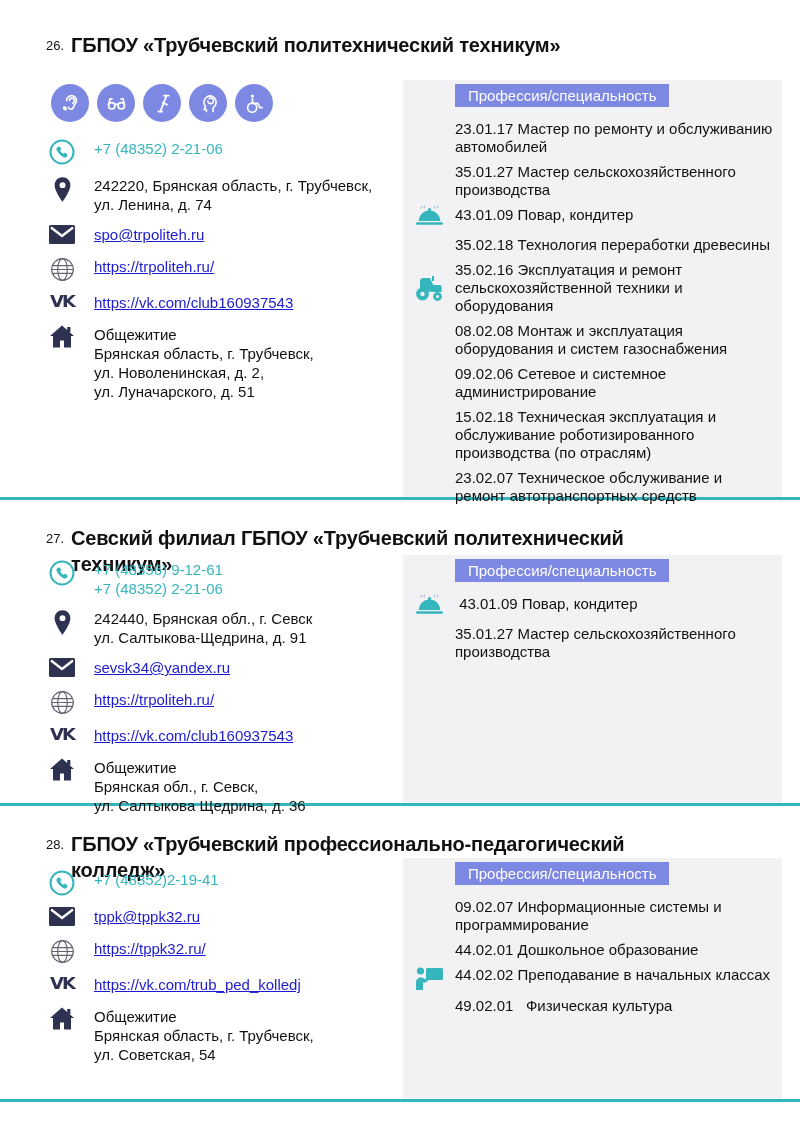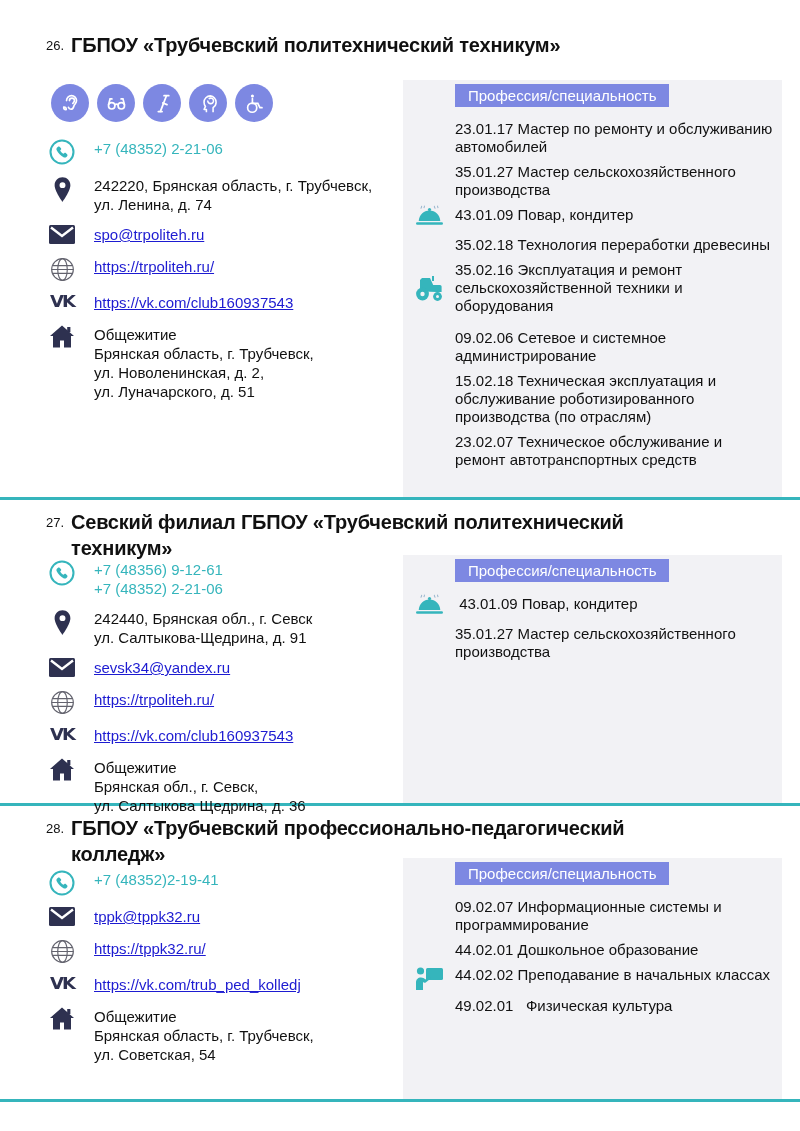--- a/index.html
+++ b/index.html
@@ -18,21 +18,21 @@
     font-family:"Liberation Sans","DejaVu Sans",sans-serif;color:var(--text);
     margin:0 auto;
   }
   .section{position:relative;border-bottom:3px solid var(--teal);}
   #sec26{height:500px;}
   #sec27{height:306px;}
   #sec28{height:296px;}
 
   .sec-head{display:flex;gap:7px;padding-left:46px;padding-right:20px;}
   #sec26 .sec-head{padding-top:32px;text-align:center;}
-  #sec27 .sec-head,#sec28 .sec-head{padding-top:9px;}
+  #sec27 .sec-head,#sec28 .sec-head{padding-top:25px;}
   .sec-num{font-size:13px;padding-top:6px;flex-shrink:0;}
   .sec-title{font-size:20px;font-weight:bold;line-height:26px;letter-spacing:-0.2px;}
 
   .left-col{position:absolute;left:47px;width:352px;}
   #sec26 .left-col{top:84px;}
   #sec27 .left-col{top:60px;}
   #sec28 .left-col{top:64px;}
 
   .access-row{display:flex;gap:8px;margin:0 0 17px 4px;}
   .acir{width:38px;height:38px;border-radius:50%;background:var(--periwinkle);
@@ -211,20 +211,21 @@
             <circle cx="9.5" cy="19" r="6.4" fill="#35b5bc"></circle>
               <circle cx="9.5" cy="19" r="2.2" fill="#f2f2f5"></circle>
             <circle cx="24.5" cy="21.5" r="4.4" fill="#35b5bc"></circle>
               <circle cx="24.5" cy="21.5" r="1.5" fill="#f2f2f5"></circle>
           </svg>
         </span>
         <div class="ptext">35.02.16 Эксплуатация и ремонт сельскохозяйственной техники и оборудования</div>
       </div>
       <div class="pitem">
         <span class="pic"></span>
+          <div class="ptext">08.02.08 Монтаж и эксплуатация оборудования и систем газоснабжения</div>
       </div>
       <div class="pitem">
         <span class="pic"></span>
           <div class="ptext">09.02.06 Сетевое и системное администрирование</div>
       </div>
       <div class="pitem">
         <span class="pic"></span>
           <div class="ptext">15.02.18 Техническая эксплуатация и обслуживание роботизированного производства (по отраслям)</div>
       </div>
       <div class="pitem">

